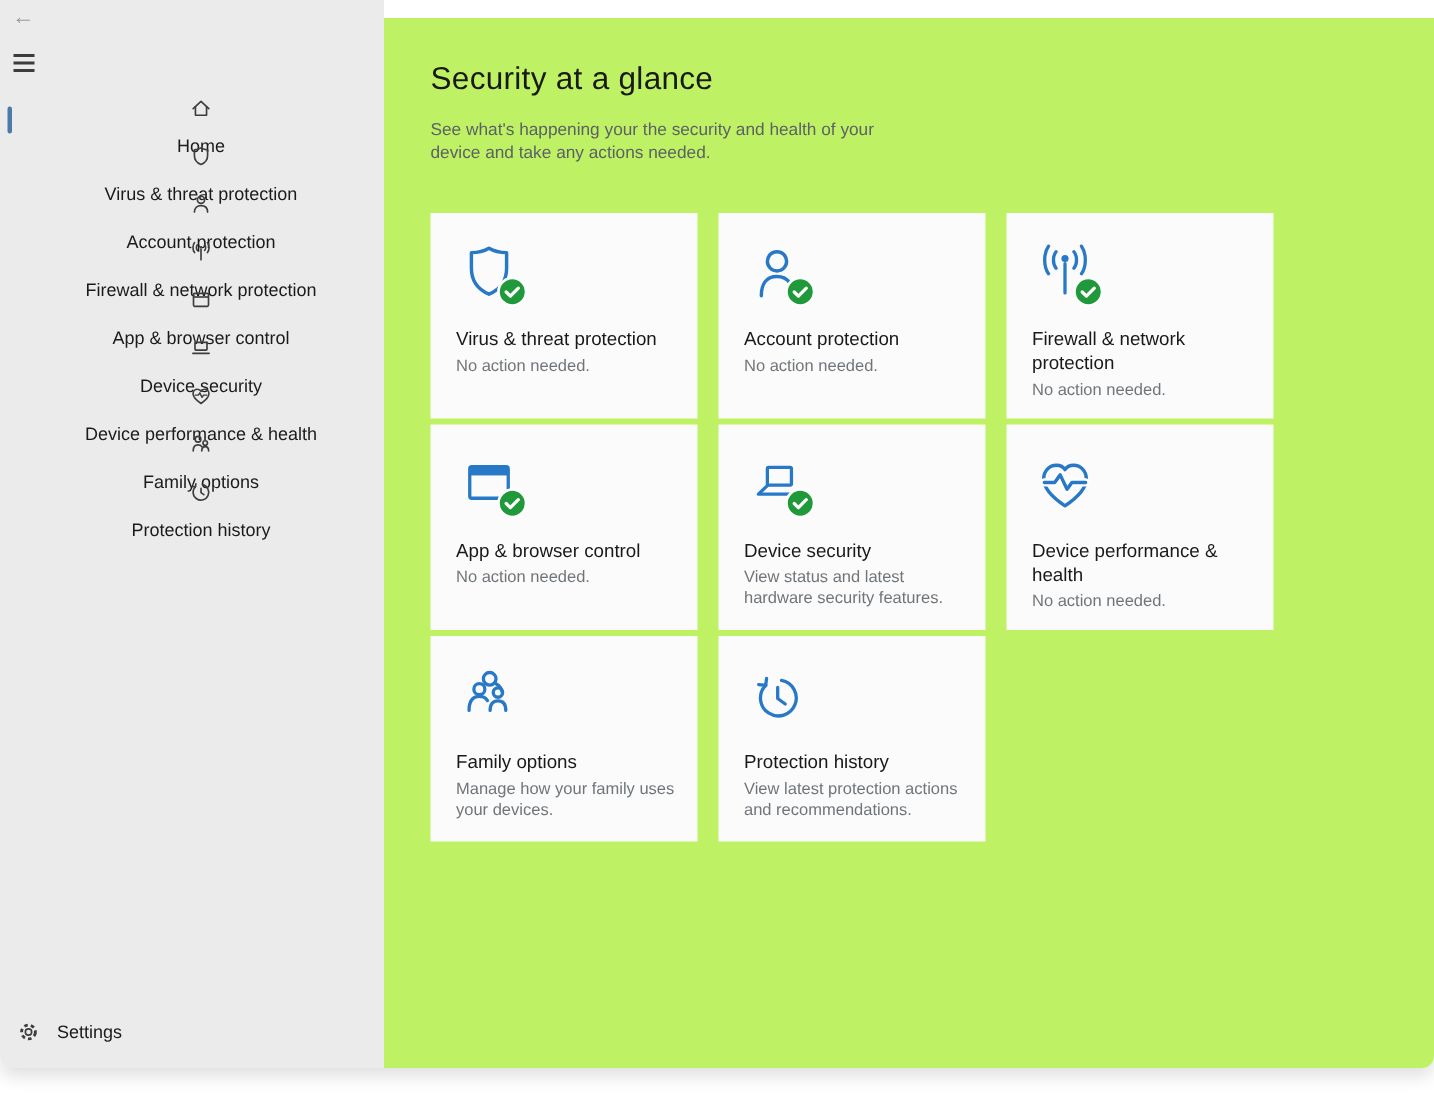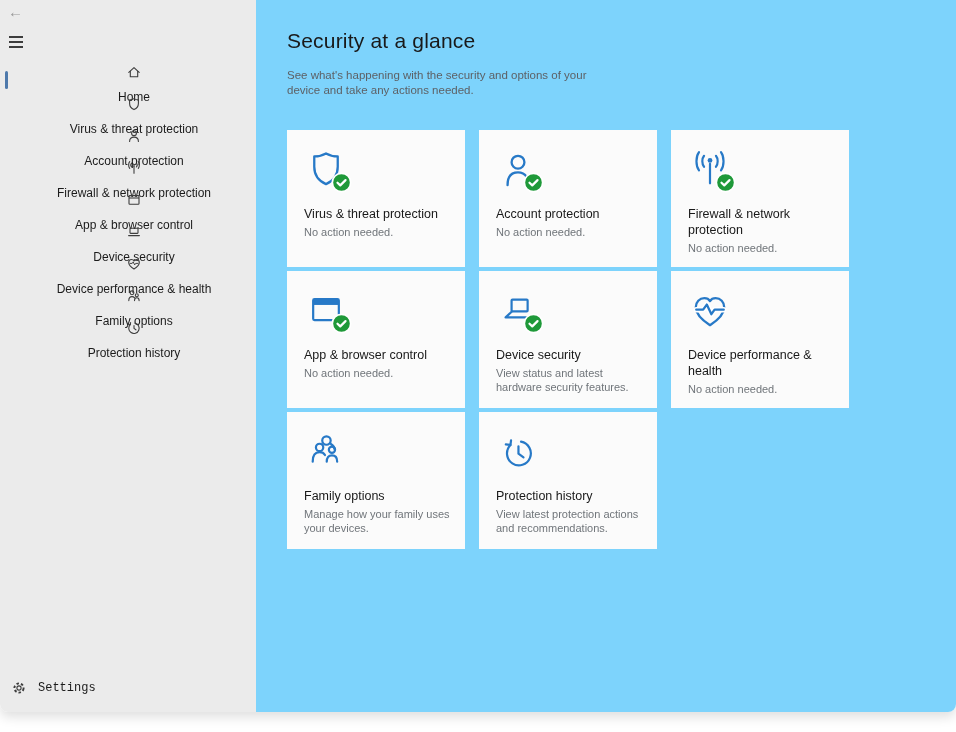--- a/index.html
+++ b/index.html
@@ -20,23 +20,23 @@
   .hamburger{position:absolute;top:36px;left:9px;width:14px;cursor:default;}
   .hamburger span{display:block;width:14px;height:1.6px;background:#3c3c3c;margin:0 0 3.4px 0;}
   .nav{position:absolute;top:64px;left:0;right:0;}
   .nav-item{position:relative;height:32px;display:flex;align-items:center;
     padding-left:12px;gap:10px;font-size:12px;color:var(--text-dark);cursor:default;flex-direction:column;}
   .nav-item .accent-bar{position:absolute;left:5px;top:7px;width:3px;height:18px;
     border-radius:2px;background:var(--accent);}
   .nav-ico{width:16px;height:16px;flex:0 0 16px;color:#3d3d3d;}
   .nav-ico svg{width:16px;height:16px;display:block;}
   .settings-row{position:absolute;bottom:12px;left:0;right:0;height:24px;
-    display:flex;align-items:center;padding-left:11px;gap:11px;font-size:12px;cursor:default;font-family:Liberation Mono, monospace;}
+    display:flex;align-items:center;padding-left:11px;gap:11px;font-size:12px;cursor:default;}
   
-  .main{flex:1;padding:26px 0 0 31px;background:#7dd3fc;}
+  .main{flex:1;padding:26px 0 0 31px;background:#bef264;margin-top:12px;}
   .page-title{font-size:21px;font-weight:300;letter-spacing:.2px;color:#191919;line-height:30px;}
   .page-subtitle{margin-top:12px;max-width:308px;font-size:11.5px;line-height:15px;color:#5d6166;}
   .tile-grid{margin-top:32px;display:grid;grid-template-columns:repeat(3,178px);
     gap:4px 14px;}
   .tile{width:178px;height:137px;background:var(--tile-bg);padding:18px 12px 0 17px;cursor:default;}
   .tile-icon-wrap{position:relative;width:46px;height:44px;color:var(--icon-blue);}
   .tile-icon-wrap svg.main-ico{width:44px;height:44px;display:block;}
   .badge{position:absolute;right:-2px;bottom:-1px;width:21px;height:21px;color:var(--green);}
   .badge svg{width:21px;height:21px;display:block;}
   .tile-title{margin-top:14px;font-size:12.5px;line-height:16px;color:#191919;}
@@ -162,21 +162,21 @@
           <circle cx="8" cy="8" r="2.1" stroke-width="1.1"></circle>
           <circle cx="8" cy="8" r="4.6" stroke-width="1.9" stroke-dasharray="2.4 2.1" transform="rotate(8 8 8)"></circle>
         </svg>
         </span>
       <span>Settings</span>
     </div>
   </div>
 
   <div class="main">
     <div class="page-title">Security at a glance</div>
-    <div class="page-subtitle">See what's happening with the security and options of your device and take any actions needed.</div>
+    <div class="page-subtitle">See what's happening your the security and health of your device and take any actions needed.</div>
 
     <div class="tile-grid">
 
       <div class="tile">
         <div class="tile-icon-wrap">
           <svg class="main-ico" viewBox="0 0 48 48" fill="none" stroke="currentColor" stroke-width="2.5" stroke-linejoin="round">
             <path d="M24 6 C27.5 8.1 32 9.2 36.8 9.2 V20.5 C36.8 29.8 31.8 36 24 39.4 C16.2 36 11.2 29.8 11.2 20.5 V9.2 C16 9.2 20.5 8.1 24 6 Z"></path>
           </svg>
           <span class="badge">
             <svg viewBox="0 0 24 24">

